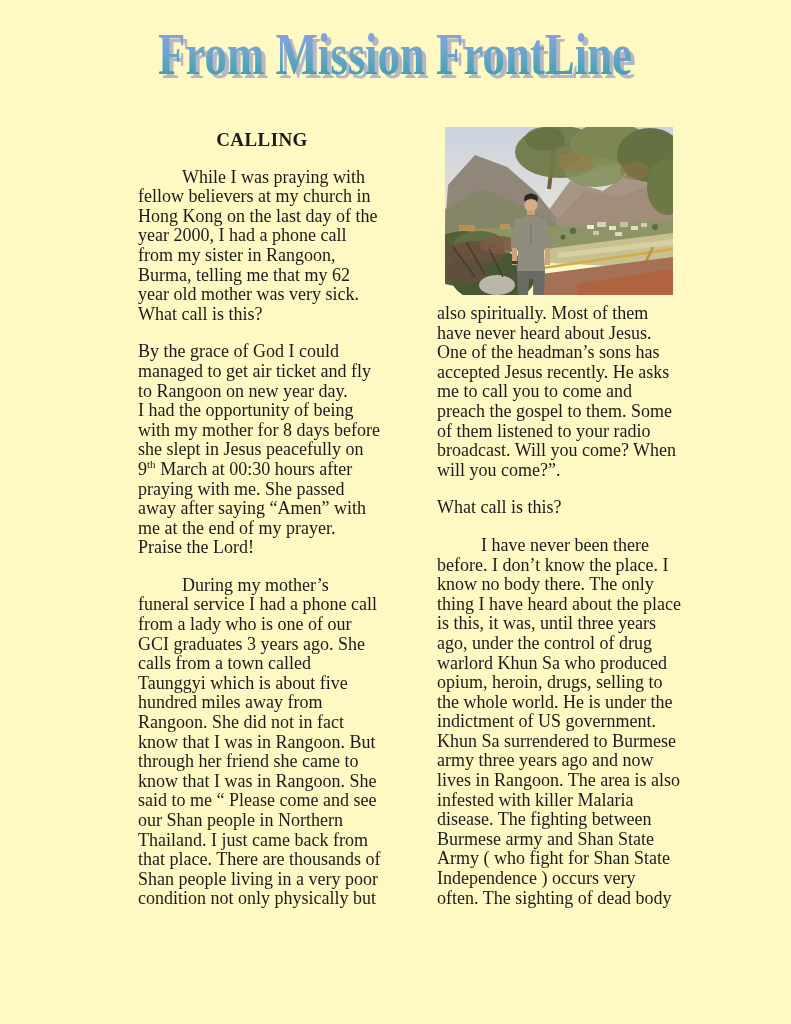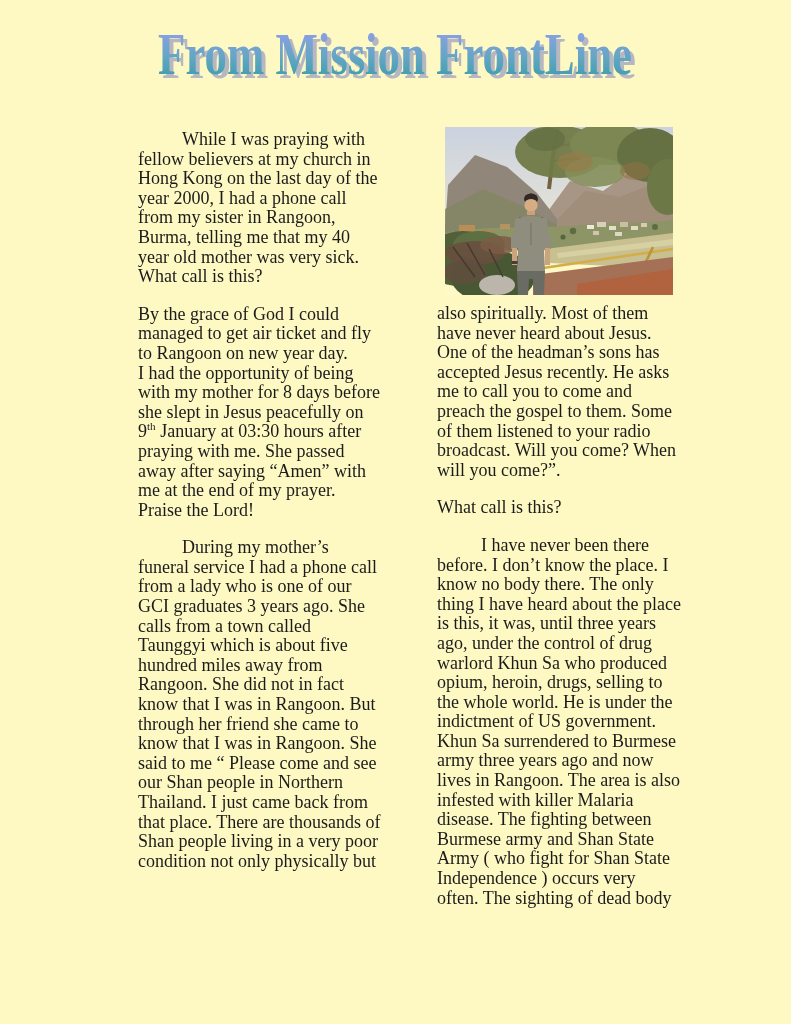--- a/index.html
+++ b/index.html
@@ -58,35 +58,36 @@
           <stop offset="55%" stop-color="#64a6c4"></stop>
           <stop offset="100%" stop-color="#2f9aa6"></stop>
         </linearGradient>
       </defs>
       <text x="399" y="66" text-anchor="middle" textLength="474" lengthAdjust="spacingAndGlyphs" font-family="Liberation Serif, DejaVu Serif, serif" font-size="60" font-weight="bold" fill="#b7b7c2">From Mission FrontLine</text>
       <text x="395" y="62" text-anchor="middle" textLength="474" lengthAdjust="spacingAndGlyphs" font-family="Liberation Serif, DejaVu Serif, serif" font-size="60" font-weight="bold" fill="url(#titleGrad)">From Mission FrontLine</text>
     </svg>
   </div>
 
   <div class="col col-left">
+    <h1 class="calling-heading">CALLING</h1>
     <p class="para indent">While I was praying with
 fellow believers at my church in
 Hong Kong on the last day of the
 year 2000, I had a phone call
 from my sister in Rangoon,
-Burma, telling me that my 40
+Burma, telling me that my 62
 year old mother was very sick.
 What call is this?</p>
     <p class="para"><span>By the grace of God I could
 managed to get air ticket and fly
 to Rangoon on new year day.
 I had the opportunity of being
 with my mother for 8 days before
 she slept in Jesus peacefully on
-9</span><sup>th</sup><span> January at 03:30 hours after
+9</span><sup>th</sup><span> March at 00:30 hours after
 praying with me. She passed
 away after saying “Amen” with
 me at the end of my prayer.
 Praise the Lord!</span></p>
     <p class="para indent">During my mother’s
 funeral service I had a phone call
 from a lady who is one of our
 GCI graduates 3 years ago. She
 calls from a town called
 Taunggyi which is about five

